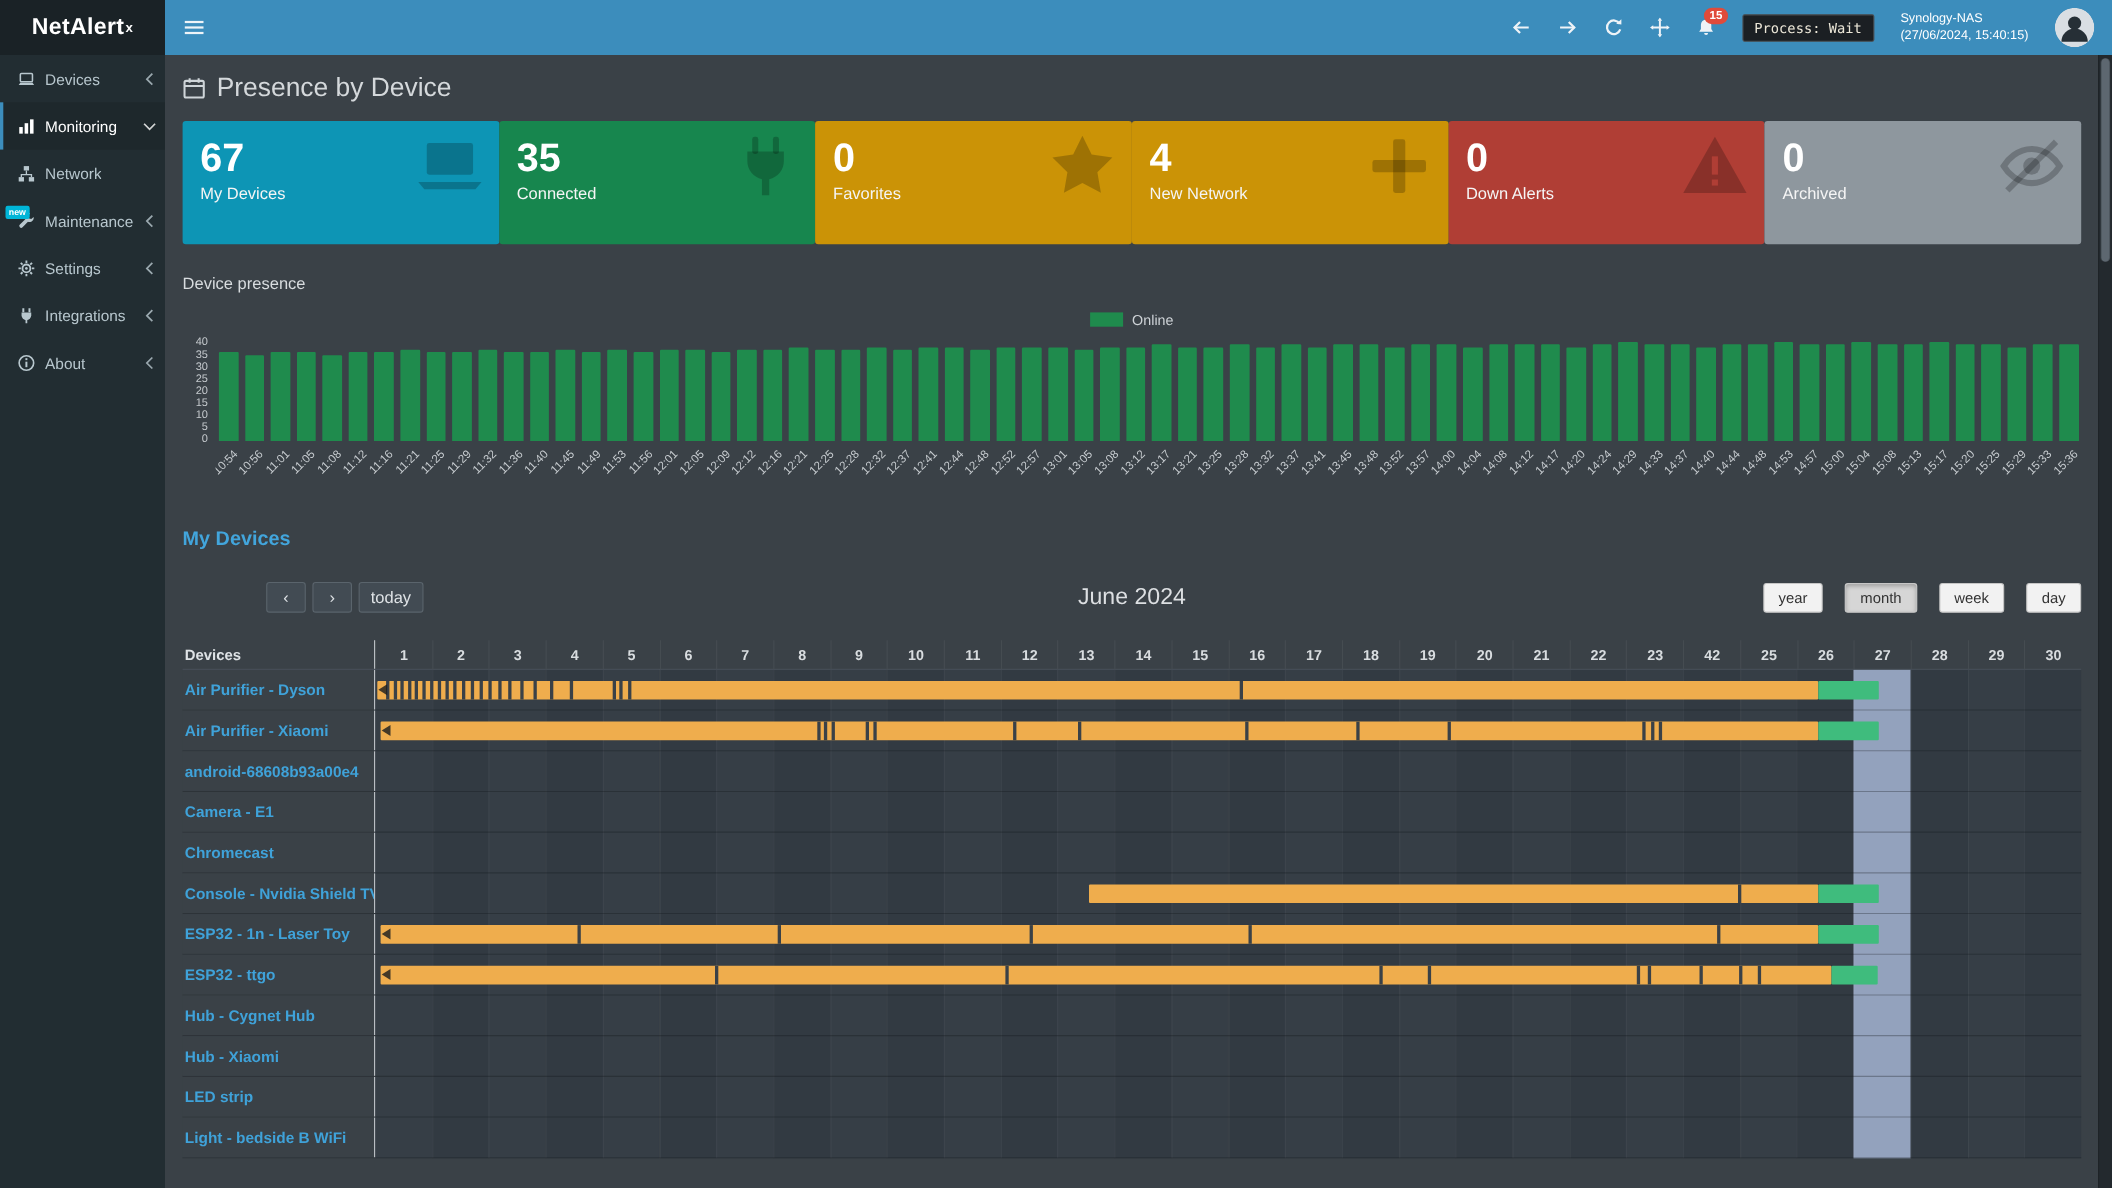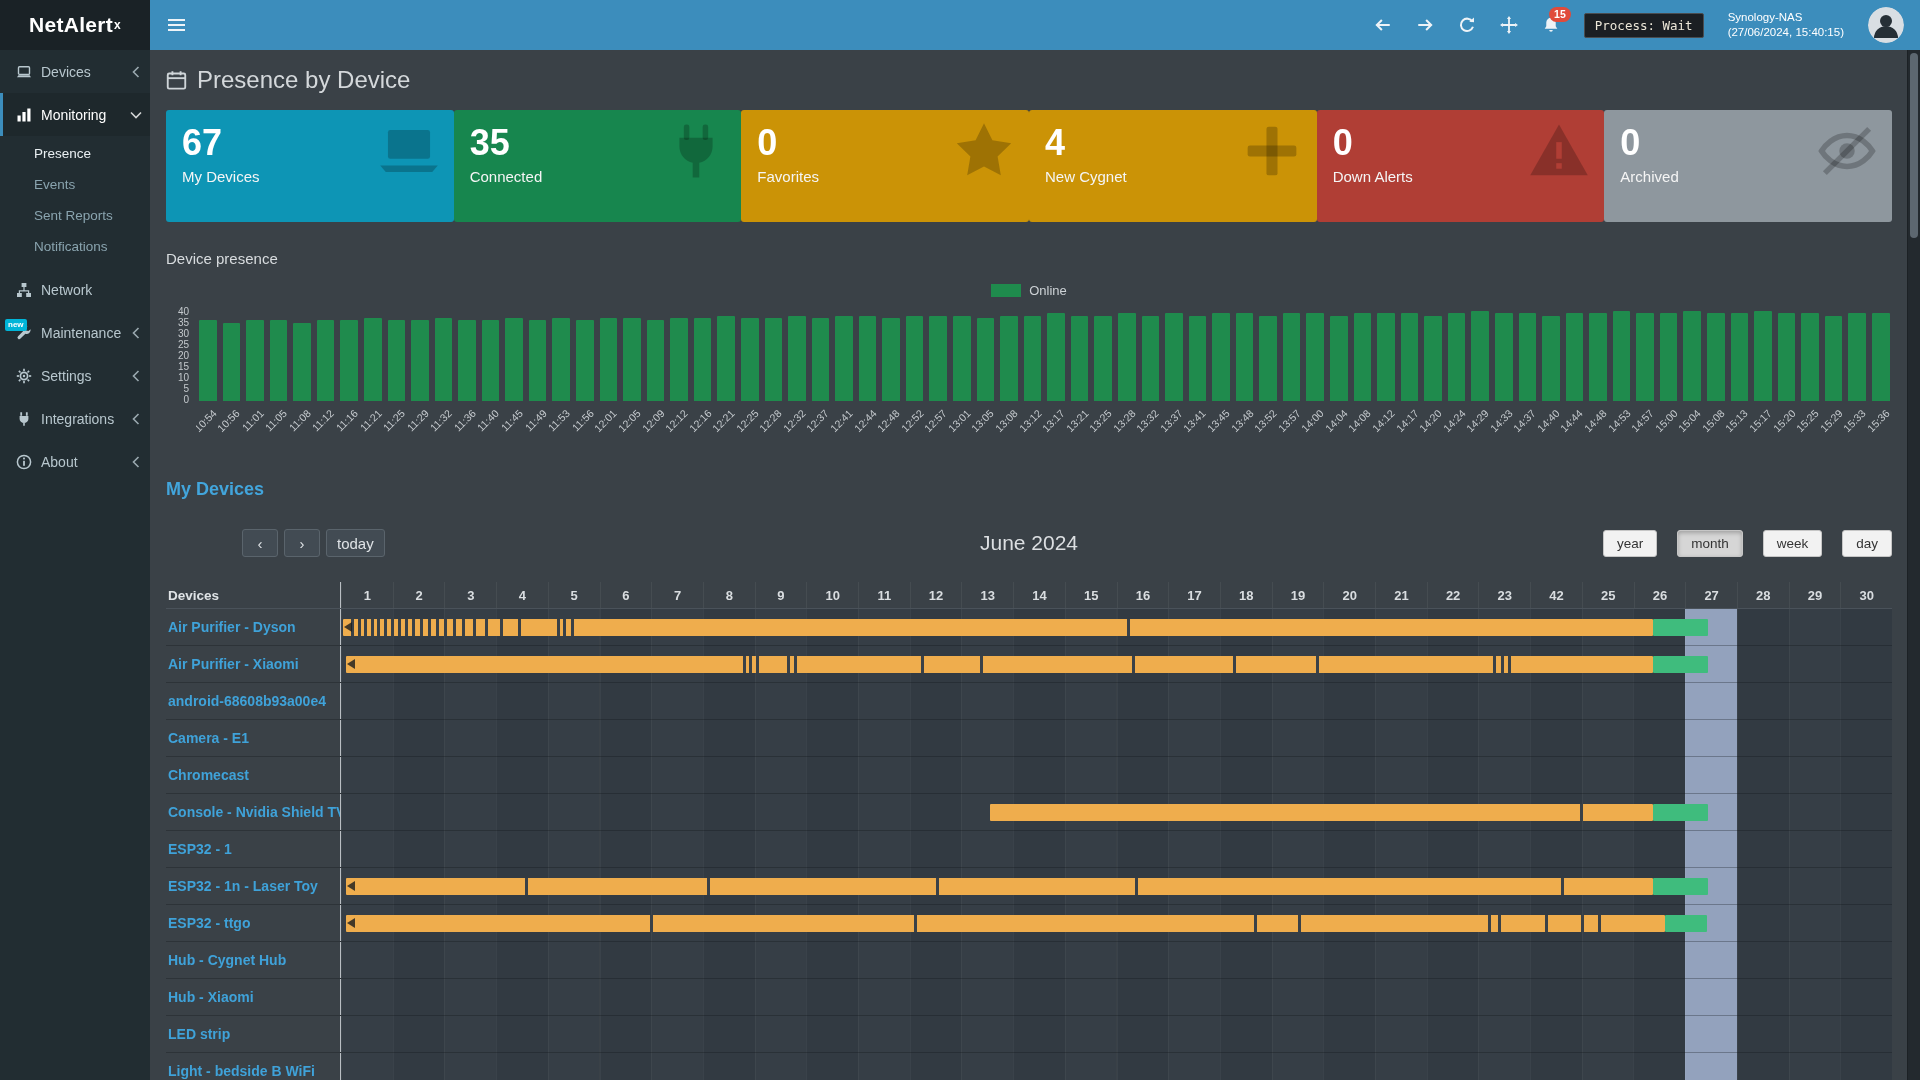--- a/index.html
+++ b/index.html
@@ -206,26 +206,20 @@
               <rect x="11.3" y="1.5" width="3.2" height="13"></rect>
             </svg>
           </span>
           <span class="side-label">Monitoring</span>
           <span class="chev down">
             <svg viewBox="0 0 8 12">
               <path d="M6.5 1 1.5 6l5 5" fill="none" stroke="currentColor" stroke-width="1.6"></path>
             </svg>
           </span>
         </div>
-        <div class="side-sub">
-          <div class="side-sub-item active">Presence</div>
-          <div class="side-sub-item">Events</div>
-          <div class="side-sub-item">Sent Reports</div>
-          <div class="side-sub-item">Notifications</div>
-        </div>
         <div class="side-item">
           <span class="side-icon">
             <svg viewBox="0 0 16 16">
               <rect x="5.6" y="1" width="4.8" height="4" fill="currentColor"></rect>
               <rect x="1" y="11" width="4.8" height="4" fill="currentColor"></rect>
               <rect x="10.2" y="11" width="4.8" height="4" fill="currentColor"></rect>
               <path d="M8 5v3.8M3.4 11V8.8h9.2V11" stroke="currentColor" stroke-width="1.2" fill="none"></path>
             </svg>
           </span>
           <span class="side-label">Network</span>
@@ -333,21 +327,21 @@
         </div>
         <div class="stat-card" style="background: rgb(203, 147, 6); --card-bg: #cb9306;">
           <div class="stat-value">0</div>
           <div class="stat-label">Favorites</div>
           <div class="stat-icon"><svg viewBox="0 0 56 56" fill="rgba(0,0,0,0.22)">
               <path d="M28 3l7.6 15.4L52.6 21 40.3 33l2.9 16.9L28 41.9 12.8 49.9 15.7 33 3.4 21l17-2.6z"></path>
             </svg></div>
         </div>
         <div class="stat-card" style="background: rgb(203, 147, 6); --card-bg: #cb9306;">
           <div class="stat-value">4</div>
-          <div class="stat-label">New Cygnet</div>
+          <div class="stat-label">New Network</div>
           <div class="stat-icon"><svg viewBox="0 0 56 56" fill="rgba(0,0,0,0.22)">
               <rect x="23" y="6" width="10" height="44" rx="2"></rect>
               <rect x="6" y="23" width="44" height="10" rx="2"></rect>
             </svg></div>
         </div>
         <div class="stat-card" style="background: rgb(176, 62, 53); --card-bg: #b03e35;">
           <div class="stat-value">0</div>
           <div class="stat-label">Down Alerts</div>
           <div class="stat-icon"><svg viewBox="0 0 56 56">
               <path d="M28 4 54 50H2z" fill="rgba(0,0,0,0.22)"></path>
@@ -976,24 +970,20 @@
             </div>
             <div class="cal-row">
               <div class="row-label">Console - Nvidia Shield TV</div>
               <div class="row-lane">
                 <div class="seg" style="left: 41.8333%; width: 42.7667%; background: rgb(239, 173, 77);"></div>
                 <div class="seg" style="left: 84.6%; width: 3.56667%; background: rgb(63, 188, 125);"></div>
                 <div class="gap-tick" style="left: 79.9%;"></div>
               </div>
             </div>
             <div class="cal-row">
-              <div class="row-label">ESP32 - 1</div>
-              <div class="row-lane"></div>
-            </div>
-            <div class="cal-row">
               <div class="row-label">ESP32 - 1n - Laser Toy</div>
               <div class="row-lane">
                 <div class="seg" style="left: 0.333333%; width: 84.2667%; background: rgb(239, 173, 77);"></div>
                 <div class="seg" style="left: 84.6%; width: 3.56667%; background: rgb(63, 188, 125);"></div>
                 <div class="gap-tick" style="left: 11.8667%;"></div>
                 <div class="gap-tick" style="left: 23.6%;"></div>
                 <div class="gap-tick" style="left: 38.3333%;"></div>
                 <div class="gap-tick" style="left: 51.2%;"></div>
                 <div class="gap-tick" style="left: 78.6667%;"></div>
                 <div class="range-arrow" style="left: 0.333333%;"></div>

